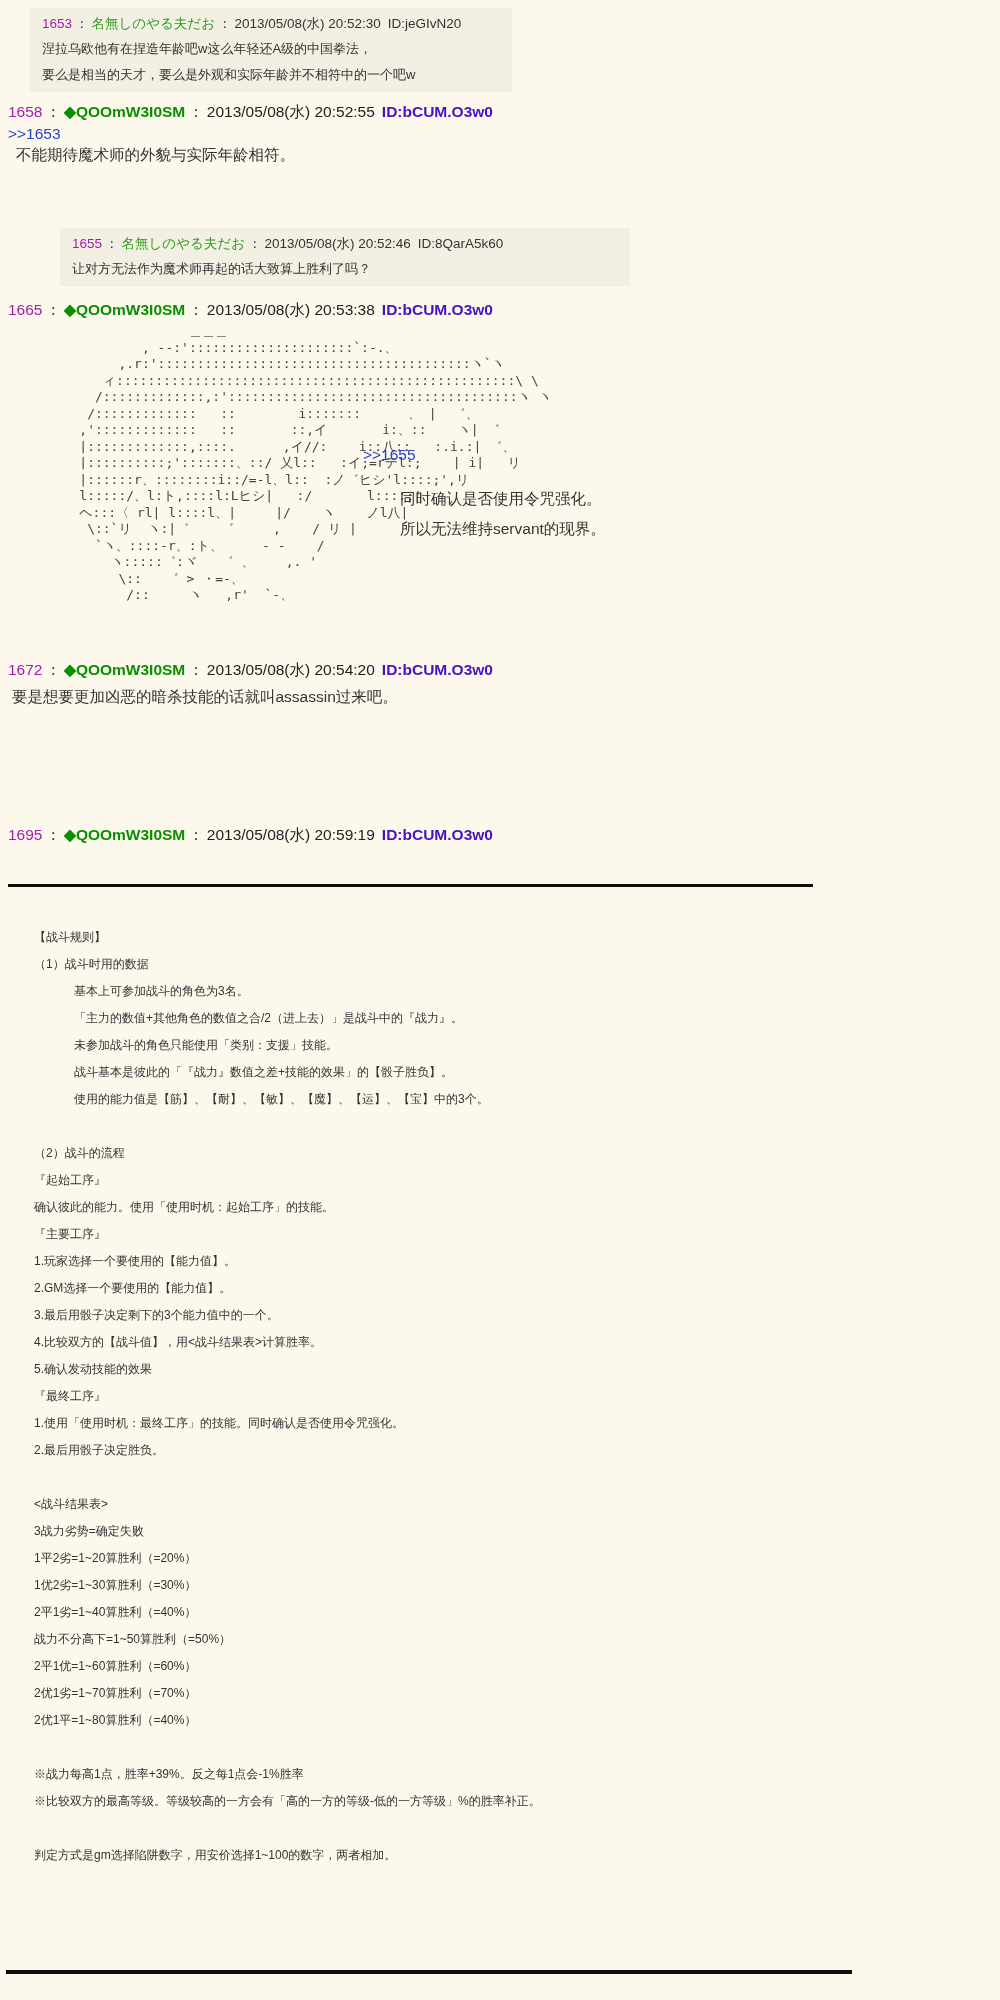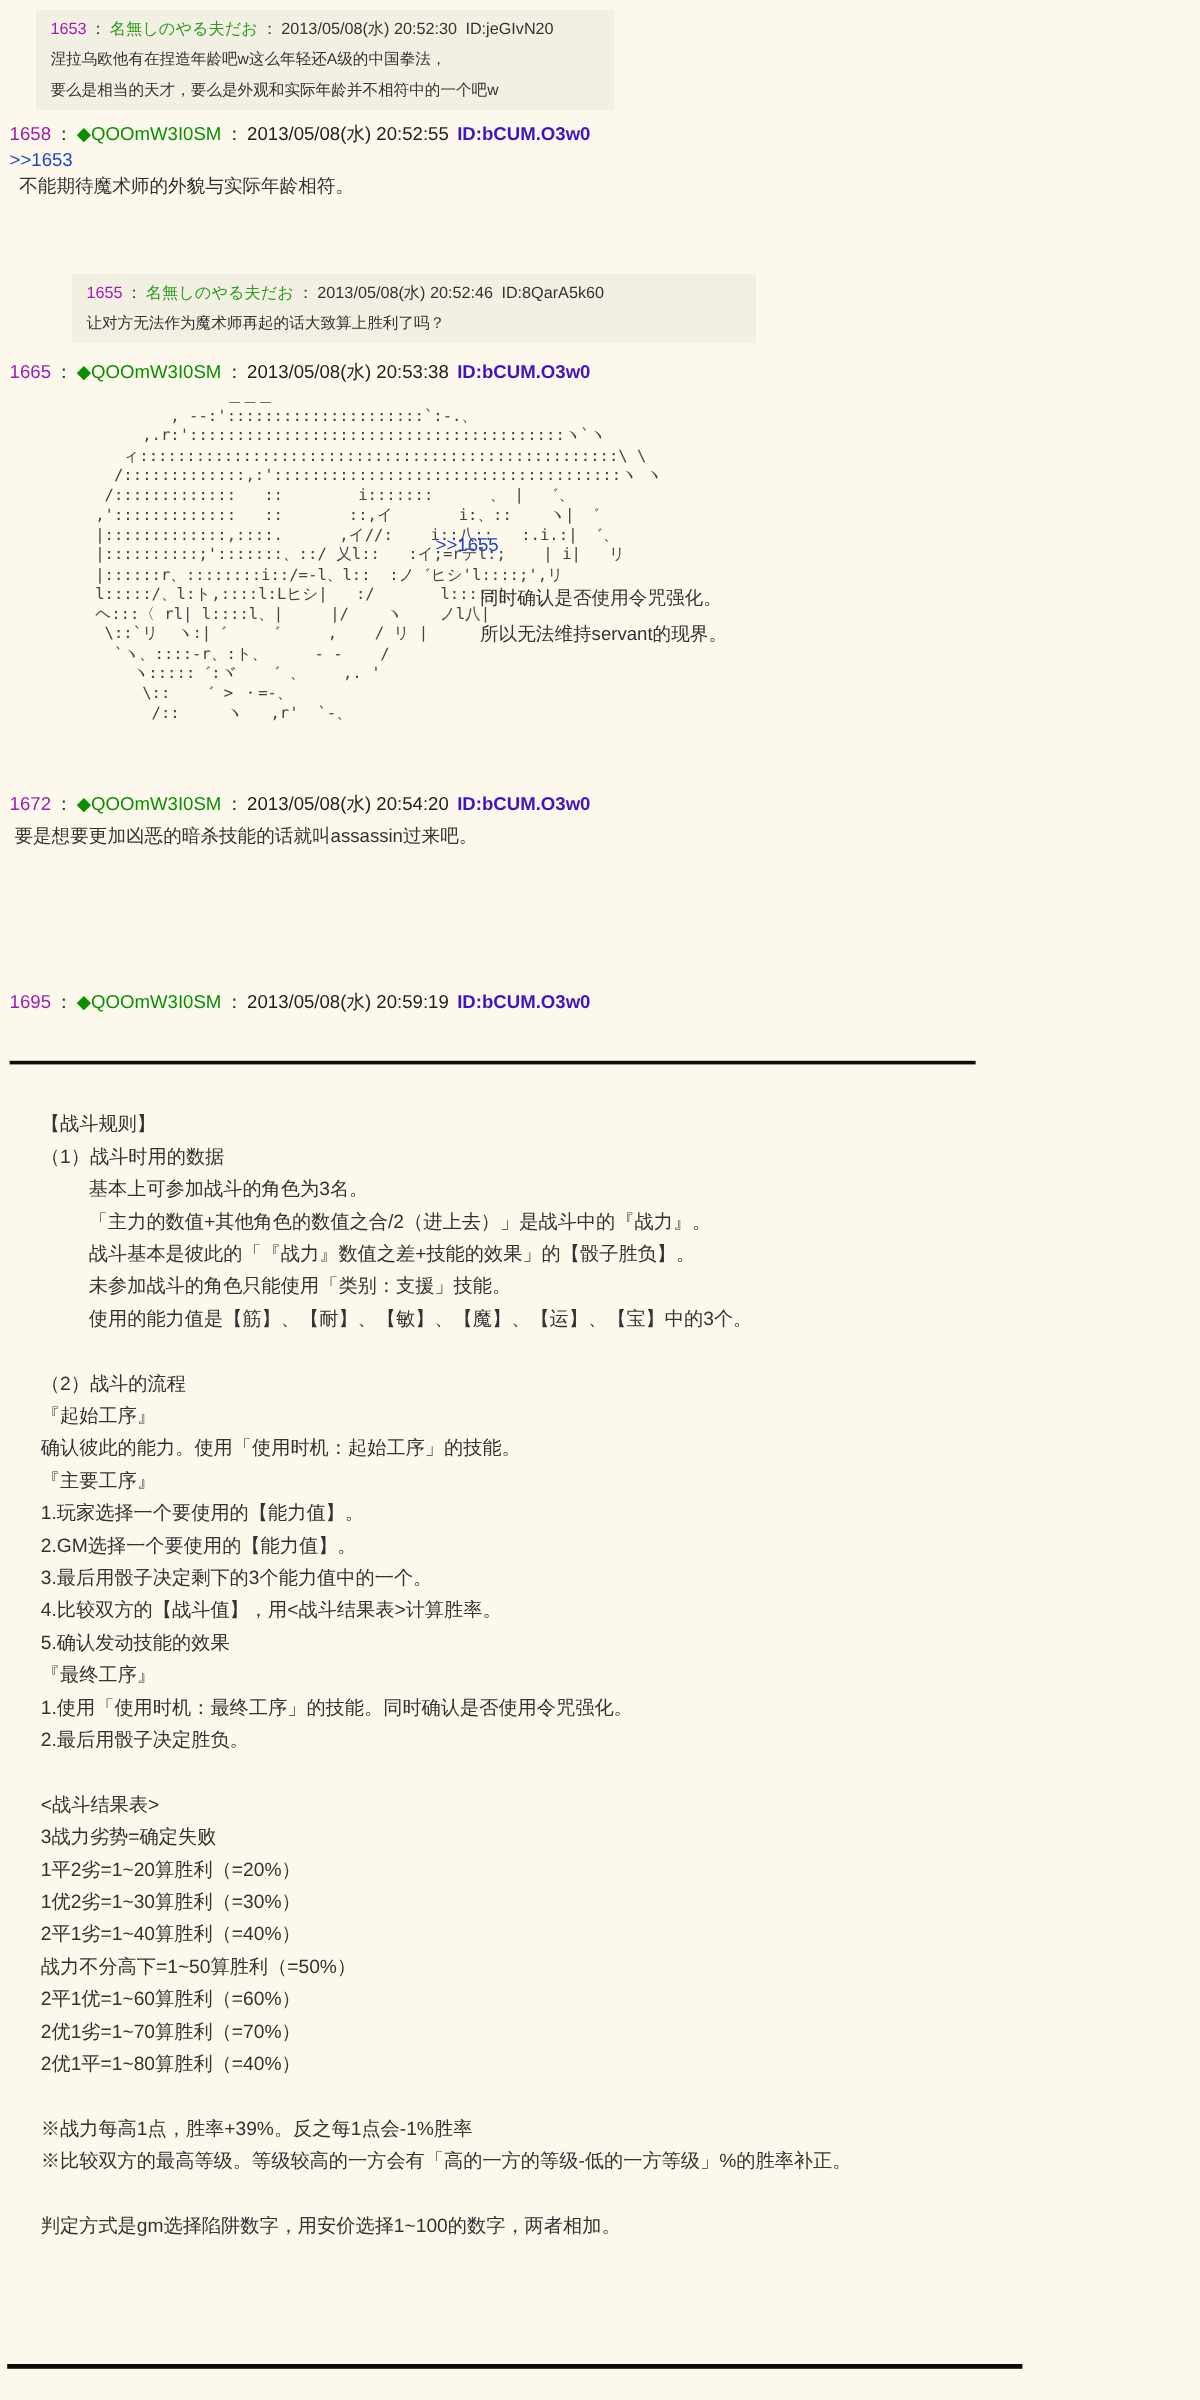--- a/index.html
+++ b/index.html
@@ -11,34 +11,34 @@
     color:#333;
     overflow:hidden;
   }
   .abs { position:absolute; }
   .quote-box { position:absolute; background:#F2F0E3; }
   .q-header { font-size:13.5px; color:#333; white-space:nowrap; margin-bottom:3px; }
   .q-body  { font-size:13px; line-height:26px; color:#333; white-space:nowrap; }
   .p-header { font-size:15.5px; color:#222; white-space:nowrap; }
   .num  { color:#a21caf; }
   .anon-name { color:#2E9A1E; }
-  .trip-name { color:#089000; font-weight:normal; }
+  .trip-name { color:#089000; font-weight:bold; }
   .uid { color:#4412C4; font-weight:bold; margin-left:7px; }
   .uid-plain { color:#333; margin-left:7px; }
   .sep { margin:0 3px; color:#333; }
   .reply-link { color:#2244CC; font-size:15.5px; cursor:pointer; }
   .p-body { font-size:15.5px; color:#333; white-space:nowrap; }
   .aa {
     font-family:"DejaVu Sans Mono", monospace;
     font-size:13px; line-height:16.5px;
     color:#454545; white-space:pre;
   }
   .side-note { position:absolute; font-size:15.5px; line-height:30px; color:#333; white-space:nowrap; }
   .divider { position:absolute; background:#0D0D0D; }
-  .rules { position:absolute; font-size:16px; color:#333; }
+  .rules { position:absolute; font-size:12px; color:#333; }
   .rule-line { height:27px; line-height:27px; white-space:pre; }
   .indent-0 { padding-left:34px; }
   .indent-1 { padding-left:34px; }
   .indent-2 { padding-left:74px; }
 </style>
 </head>
 <body>
 
 <section class="quote-box" style="left:30px;top:8px;width:482px;height:84px;padding:7px 12px;">
   <div class="q-header"><span class="num">1653</span><span class="sep">：</span><span class="anon-name">名無しのやる夫だお</span><span class="sep">：</span><span>2013/05/08(水) 20:52:30</span><span class="uid-plain">ID:jeGIvN20</span></div>
@@ -95,22 +95,22 @@
 
 <div class="p-header abs" style="left:8px;top:825px;"><span class="num">1695</span><span class="sep">：</span><span class="trip-name">◆QOOmW3I0SM</span><span class="sep">：</span><span>2013/05/08(水) 20:59:19</span><span class="uid">ID:bCUM.O3w0</span></div>
 
 <div class="divider" style="left:8px;top:884px;width:805px;height:3px;"></div>
 
 <div class="rules" style="left:0;top:924px;width:1000px;">
     <div class="rule-line indent-1">【战斗规则】</div>
     <div class="rule-line indent-1">（1）战斗时用的数据</div>
     <div class="rule-line indent-2">基本上可参加战斗的角色为3名。</div>
     <div class="rule-line indent-2">「主力的数值+其他角色的数值之合/2（进上去）」是战斗中的『战力』。</div>
+    <div class="rule-line indent-2">未参加战斗的角色只能使用「类别：支援」技能。</div>
     <div class="rule-line indent-2">战斗基本是彼此的「『战力』数值之差+技能的效果」的【骰子胜负】。</div>
-    <div class="rule-line indent-2">未参加战斗的角色只能使用「类别：支援」技能。</div>
     <div class="rule-line indent-2">使用的能力值是【筋】、【耐】、【敏】、【魔】、【运】、【宝】中的3个。</div>
     <div class="rule-line indent-0"></div>
     <div class="rule-line indent-1">（2）战斗的流程</div>
     <div class="rule-line indent-1">『起始工序』</div>
     <div class="rule-line indent-1">确认彼此的能力。使用「使用时机：起始工序」的技能。</div>
     <div class="rule-line indent-1">『主要工序』</div>
     <div class="rule-line indent-1">1.玩家选择一个要使用的【能力值】。</div>
     <div class="rule-line indent-1">2.GM选择一个要使用的【能力值】。</div>
     <div class="rule-line indent-1">3.最后用骰子决定剩下的3个能力值中的一个。</div>
     <div class="rule-line indent-1">4.比较双方的【战斗值】，用&lt;战斗结果表&gt;计算胜率。</div>

